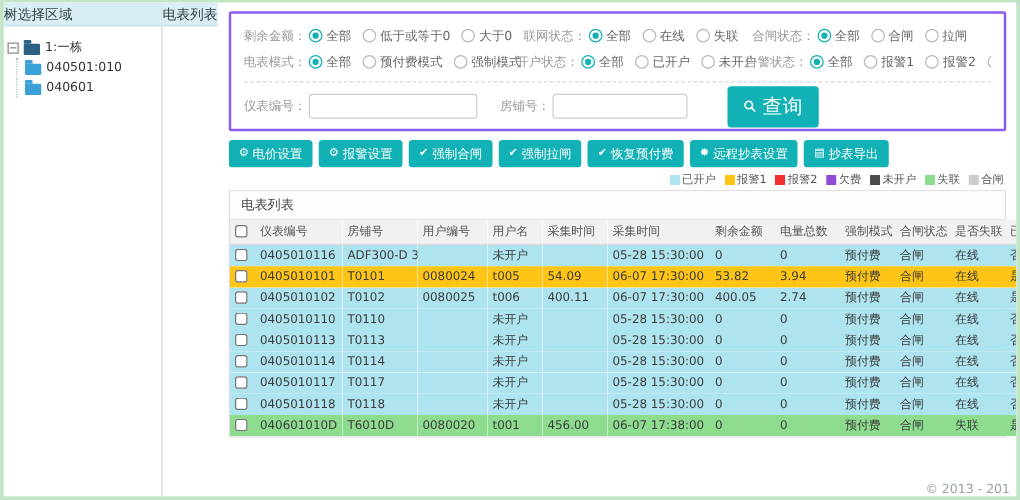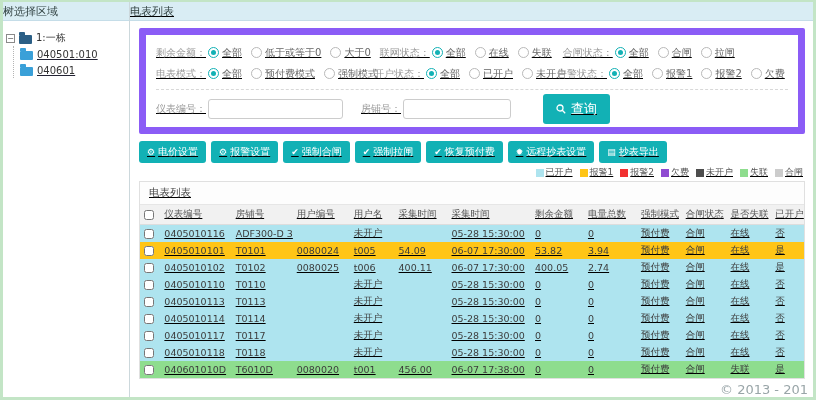--- a/index.html
+++ b/index.html
@@ -11,76 +11,76 @@
           border-left-width: 3px; border-right-width: 3px; border-bottom-width: 3px;
           display: flex; background: #fff; overflow: hidden; }
 
   
   .sidebar { width: 127px; flex: 0 0 127px; border-right: 1px solid #ccd8dc; display: flex; flex-direction: column; }
   .panel-header { background: var(--header-bar, #d9edf4); border-bottom: 1px solid #c5dde8;
                   font-size: 11px; color: #344; padding: 3px 0; height: 19px; line-height: 13px;
                   white-space: nowrap; overflow: hidden; }
   .tree { padding: 9px 3px; font-size: 10px; color: #223; }
   .tree-row { display: flex; align-items: center; height: 16px; white-space: nowrap; cursor: default; }
-  .tree-children { margin-left: 7px; border-left: 1px dotted #b5b5b5; padding-left: 5px; text-decoration: underline; }
+  .tree-children { margin-left: 7px; border-left: 1px dotted #b5b5b5; padding-left: 5px; }
   .expander { width: 9px; height: 9px; border: 1px solid #8a8a8a; background: #fff; font-size: 8px;
               line-height: 7px; text-align: center; color: #555; display: inline-block; margin-right: 3px; flex: 0 0 9px; }
   .folder { width: 13px; height: 9px; background: #3aa0d8; border-radius: 1px; position: relative;
             display: inline-block; margin: 2px 4px 0 1px; flex: 0 0 13px; }
   .folder::before { content: ""; position: absolute; top: -3px; left: 0; width: 6px; height: 3px;
                     background: inherit; border-radius: 1px 1px 0 0; }
   .folder.root { background: #2b5f86; }
   .tree-label { color: #333; }
 
   
-  .main { flex: 1; display: flex; flex-direction: column; overflow: hidden; text-decoration: underline; }
+  .main { flex: 1; display: flex; overflow: hidden; }
   .main-content { padding: 7px 8px 0 9px; flex: 1; overflow: hidden; }
 
   
-  .filter-box { border: 7px solid #8b5cf6; border-radius: 2px; padding: 7px 10px 6px 10px; background: #fff; }
+  .filter-box { border: 2px solid #8b5cf6; border-radius: 2px; padding: 7px 10px 6px 10px; background: #fff; }
   .filter-radio-row { display: flex; align-items: center; height: 21px; white-space: nowrap; overflow: hidden; }
   .filter-group { display: inline-flex; align-items: center; }
   .filter-radio-row .filter-group:nth-child(1) { min-width: 218px; }
   .filter-radio-row .filter-group:nth-child(2) { min-width: 183px; }
   .filter-label { color: #999; font-size: 10px; margin-right: 2px; }
   .radio-option { display: inline-flex; align-items: center; margin-right: 9px; font-size: 10px; color: #666; cursor: pointer; }
   .radio { width: 11px; height: 11px; border-radius: 50%; border: 1px solid #b9b9b9; background: #fff;
            display: inline-block; position: relative; margin-right: 3px; flex: 0 0 11px; }
   .radio.sel { border-color: var(--accent, #12b1b5); }
   .radio.sel::after { content: ""; position: absolute; left: 2px; top: 2px; right: 2px; bottom: 2px;
                       border-radius: 50%; background: var(--accent, #12b1b5); }
   .dashed { border-top: 1px dashed #d8d8d8; margin: 5px 0 7px 0; }
   .search-row { display: flex; align-items: center; height: 24px; }
   .text-input { border: 1px solid #ccc; border-radius: 3px; height: 20px; width: 135px; padding: 0 5px;
                 font-size: 10px; color: #444; outline: none; margin-right: 18px; font-family: inherit; }
   .text-input.short { width: 108px; }
   .btn { background: var(--accent, #12b1b5); color: #fff; border: none; border-radius: 3px;
          font-size: 10px; padding: 4px 8px; margin-right: 5px; display: inline-flex; align-items: center;
          gap: 3px; cursor: pointer; font-family: inherit; white-space: nowrap; }
   .btn .ico { font-size: 9px; line-height: 9px; }
-  .btn.query { padding: 6px 13px; font-size: 13px; gap: 5px; margin-left: 14px; }
+  .btn.query { padding: 6px 13px; font-size: 16px; gap: 5px; margin-left: 14px; }
 
   .actions-row { margin: 7px 0 3px 0; display: flex; align-items: center; white-space: nowrap; overflow: hidden; }
 
   .legend { display: flex; justify-content: flex-end; align-items: center; gap: 7px; font-size: 9px;
             color: #555; height: 13px; white-space: nowrap; overflow: hidden; margin-right: 2px; }
   .legend-item { display: inline-flex; align-items: center; }
   .legend-swatch { width: 8px; height: 8px; display: inline-block; margin-right: 2px; }
 
   
   .table-panel { border: 1px solid #e0e0e0; margin-top: 2px; background: #fff; }
   .table-title { font-size: 10.5px; color: #444; padding: 4px 9px; border-bottom: 1px solid #e6e6e6; background: #fdfdfd; }
   table { width: 100%; border-collapse: collapse; table-layout: fixed; font-size: 9.5px; }
   thead th { background: #f1f1f1; color: #555; font-weight: normal; text-align: left; padding: 3px 4px;
              border-bottom: 1px solid #ddd; white-space: nowrap; overflow: hidden; }
   tbody td { padding: 2px 4px; color: #3c3c3c; white-space: nowrap; overflow: hidden; height: 15px; }
   tbody tr { cursor: default; }
   input[type="checkbox"] { width: 10px; height: 10px; margin: 0; accent-color: #b5b5b5; vertical-align: middle; }
 
-  .footer { position: absolute; right: 5px; bottom: 0; font-size: 13px; color: #99a5a8; background: transparent; }
+  .footer { position: absolute; right: 5px; bottom: 0; font-size: 10px; color: #99a5a8; background: transparent; }
 </style>
 </head>
 <body>
 
 <div class="page">
 
   <div class="sidebar">
     <div class="panel-header">树选择区域</div>
     <div class="tree">
       <div class="tree-row">

